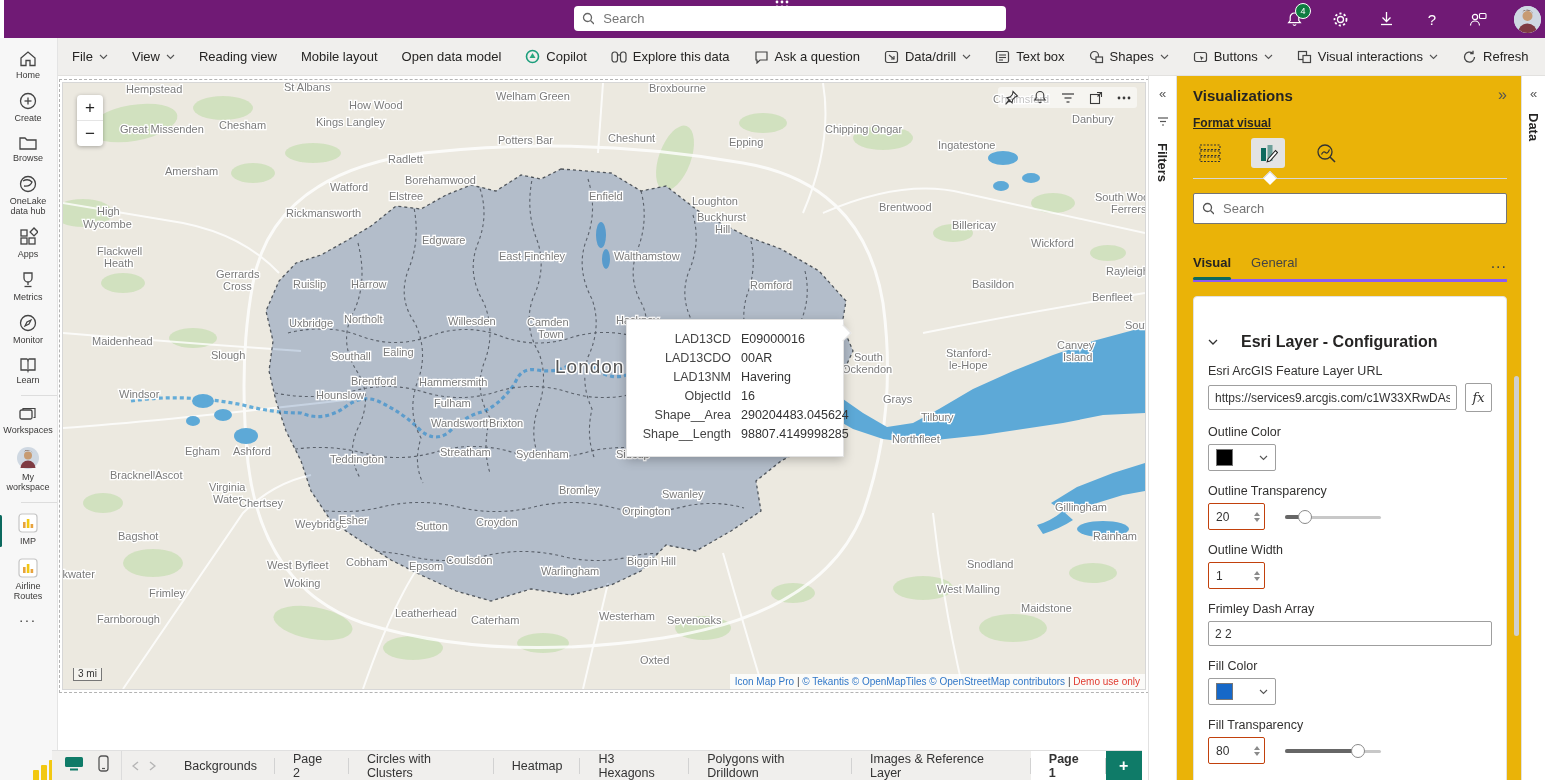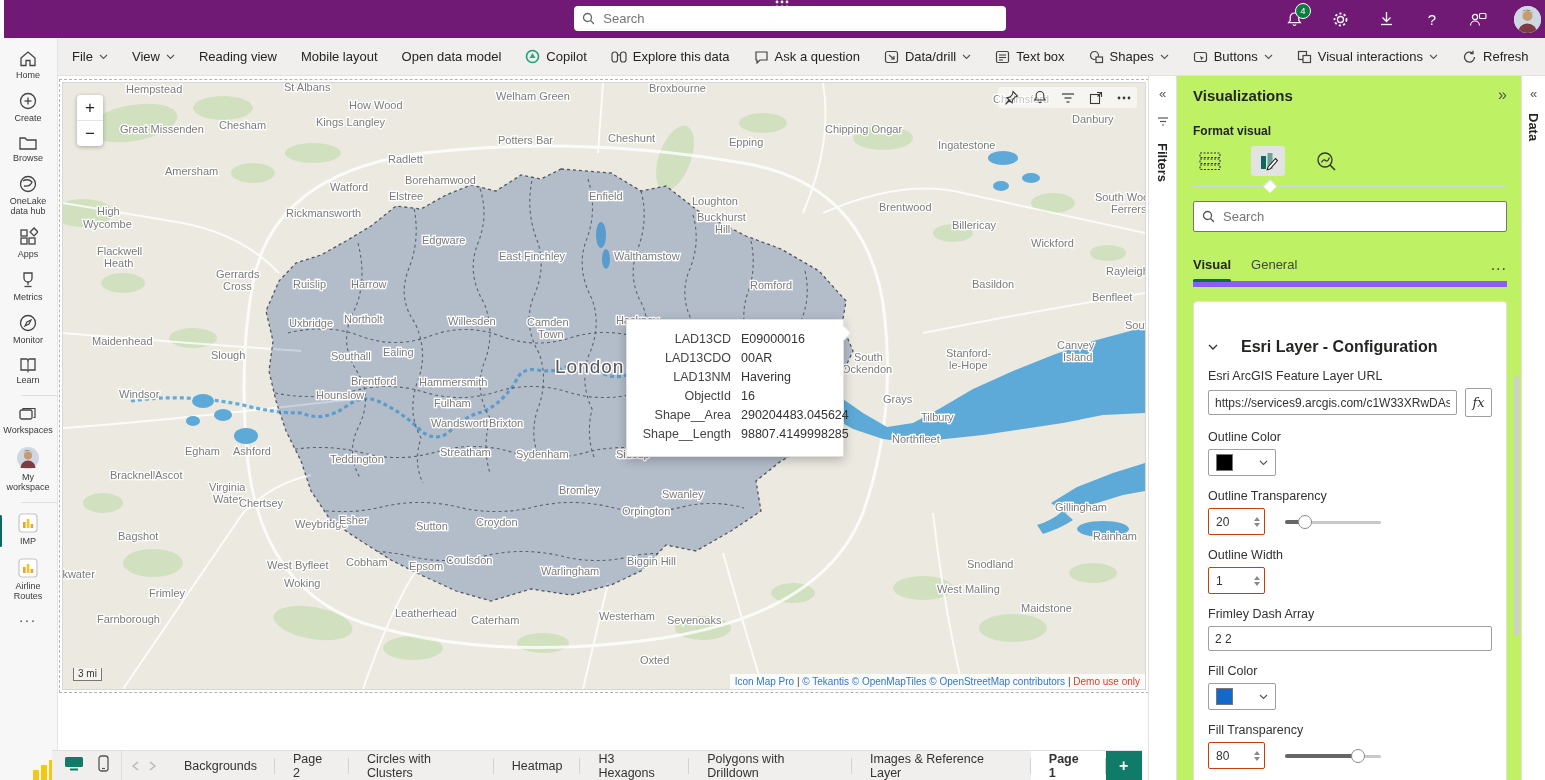--- a/index.html
+++ b/index.html
@@ -81,34 +81,34 @@
 
   
   .strip{position:absolute;top:76px;height:704px;background:#fff;border-left:1px solid #e1e1e1;
     display:flex;flex-direction:column;align-items:center;gap:12px;padding-top:10px;box-sizing:border-box;}
   .strip .vtext{writing-mode:vertical-rl;font-size:13px;color:#252423;font-weight:bold;}
   .strip .gl{color:#555;font-size:13px;cursor:pointer;}
   #filters-strip{left:1148px;width:28px;}
   #data-strip{left:1521px;width:24px;}
 
   
-  .vizpane{position:absolute;left:1176px;top:76px;width:345px;height:704px;background:#bef264;border-left:1px solid #e1e1e1;
+  .vizpane{position:absolute;left:1176px;top:76px;width:345px;height:704px;background:#eab308;border-left:1px solid #e1e1e1;
     box-sizing:border-box;padding:10px 14px 8px 16px;overflow:hidden;}
   .vp-head{display:flex;justify-content:space-between;align-items:center;}
   .vp-title{font-size:15px;font-weight:bold;color:#252423;}
-  .vp-sub{font-size:12px;font-weight:bold;color:#252423;margin-top:20px;}
+  .vp-sub{font-size:12px;font-weight:bold;color:#252423;margin-top:12px;text-decoration:underline;}
   .vp-icons{display:flex;gap:24px;margin-top:8px;position:relative;border-bottom:1px solid #d6d6d6;padding-bottom:10px;}
   .vpi{width:34px;height:30px;display:flex;align-items:center;justify-content:center;border-radius:3px;cursor:pointer;}
   .vpi.sel{background:#e3e3e3;}
   .notch{position:absolute;left:72px;bottom:-5px;width:9px;height:9px;background:#fff;transform:rotate(45deg);
     border-top:1px solid #d6d6d6;border-left:1px solid #d6d6d6;}
   .vp-search{margin-top:14px;height:29px;border:1px solid #757575;border-radius:2px;display:flex;align-items:center;
     gap:7px;padding:0 8px;background:#fff;}
   .vp-search input{border:none;outline:none;font-size:13px;color:#333;width:100%;font-family:inherit;background:transparent;}
-  .vp-tabs{display:flex;align-items:center;margin-top:24px;gap:20px;border-bottom:6px solid #8b5cf6;padding-bottom:7px;}
+  .vp-tabs{display:flex;align-items:center;margin-top:30px;gap:20px;border-bottom:3px solid #8b5cf6;padding-bottom:7px;}
   .vtab{font-size:13px;color:#444;cursor:pointer;position:relative;padding-bottom:2px;}
   .vtab.active{font-weight:bold;color:#252423;}
   .vtab.active::after{content:"";position:absolute;left:0;right:0;bottom:-8px;height:3px;background:#0c695e;border-radius:2px;}
   .vp-more{margin-left:auto;color:#444;cursor:pointer;letter-spacing:1px;}
   .card{margin-top:14px;border:1px solid #e1e1e1;border-radius:4px;padding:12px 14px 14px;background:#fff;}
   .sec-title{display:flex;align-items:center;gap:23px;font-size:16px;font-weight:bold;color:#252423;cursor:pointer;margin-top:24px;}
   .flabel{font-size:12.5px;color:#323130;margin-top:13px;margin-bottom:5px;}
   .inrow{display:flex;align-items:center;gap:8px;}
   .txtin{height:25px;border:1px solid #9f9f9f;border-radius:2px;font-size:12px;color:#333;padding:0 6px;
     font-family:inherit;outline:none;background:#fff;box-sizing:border-box;}

